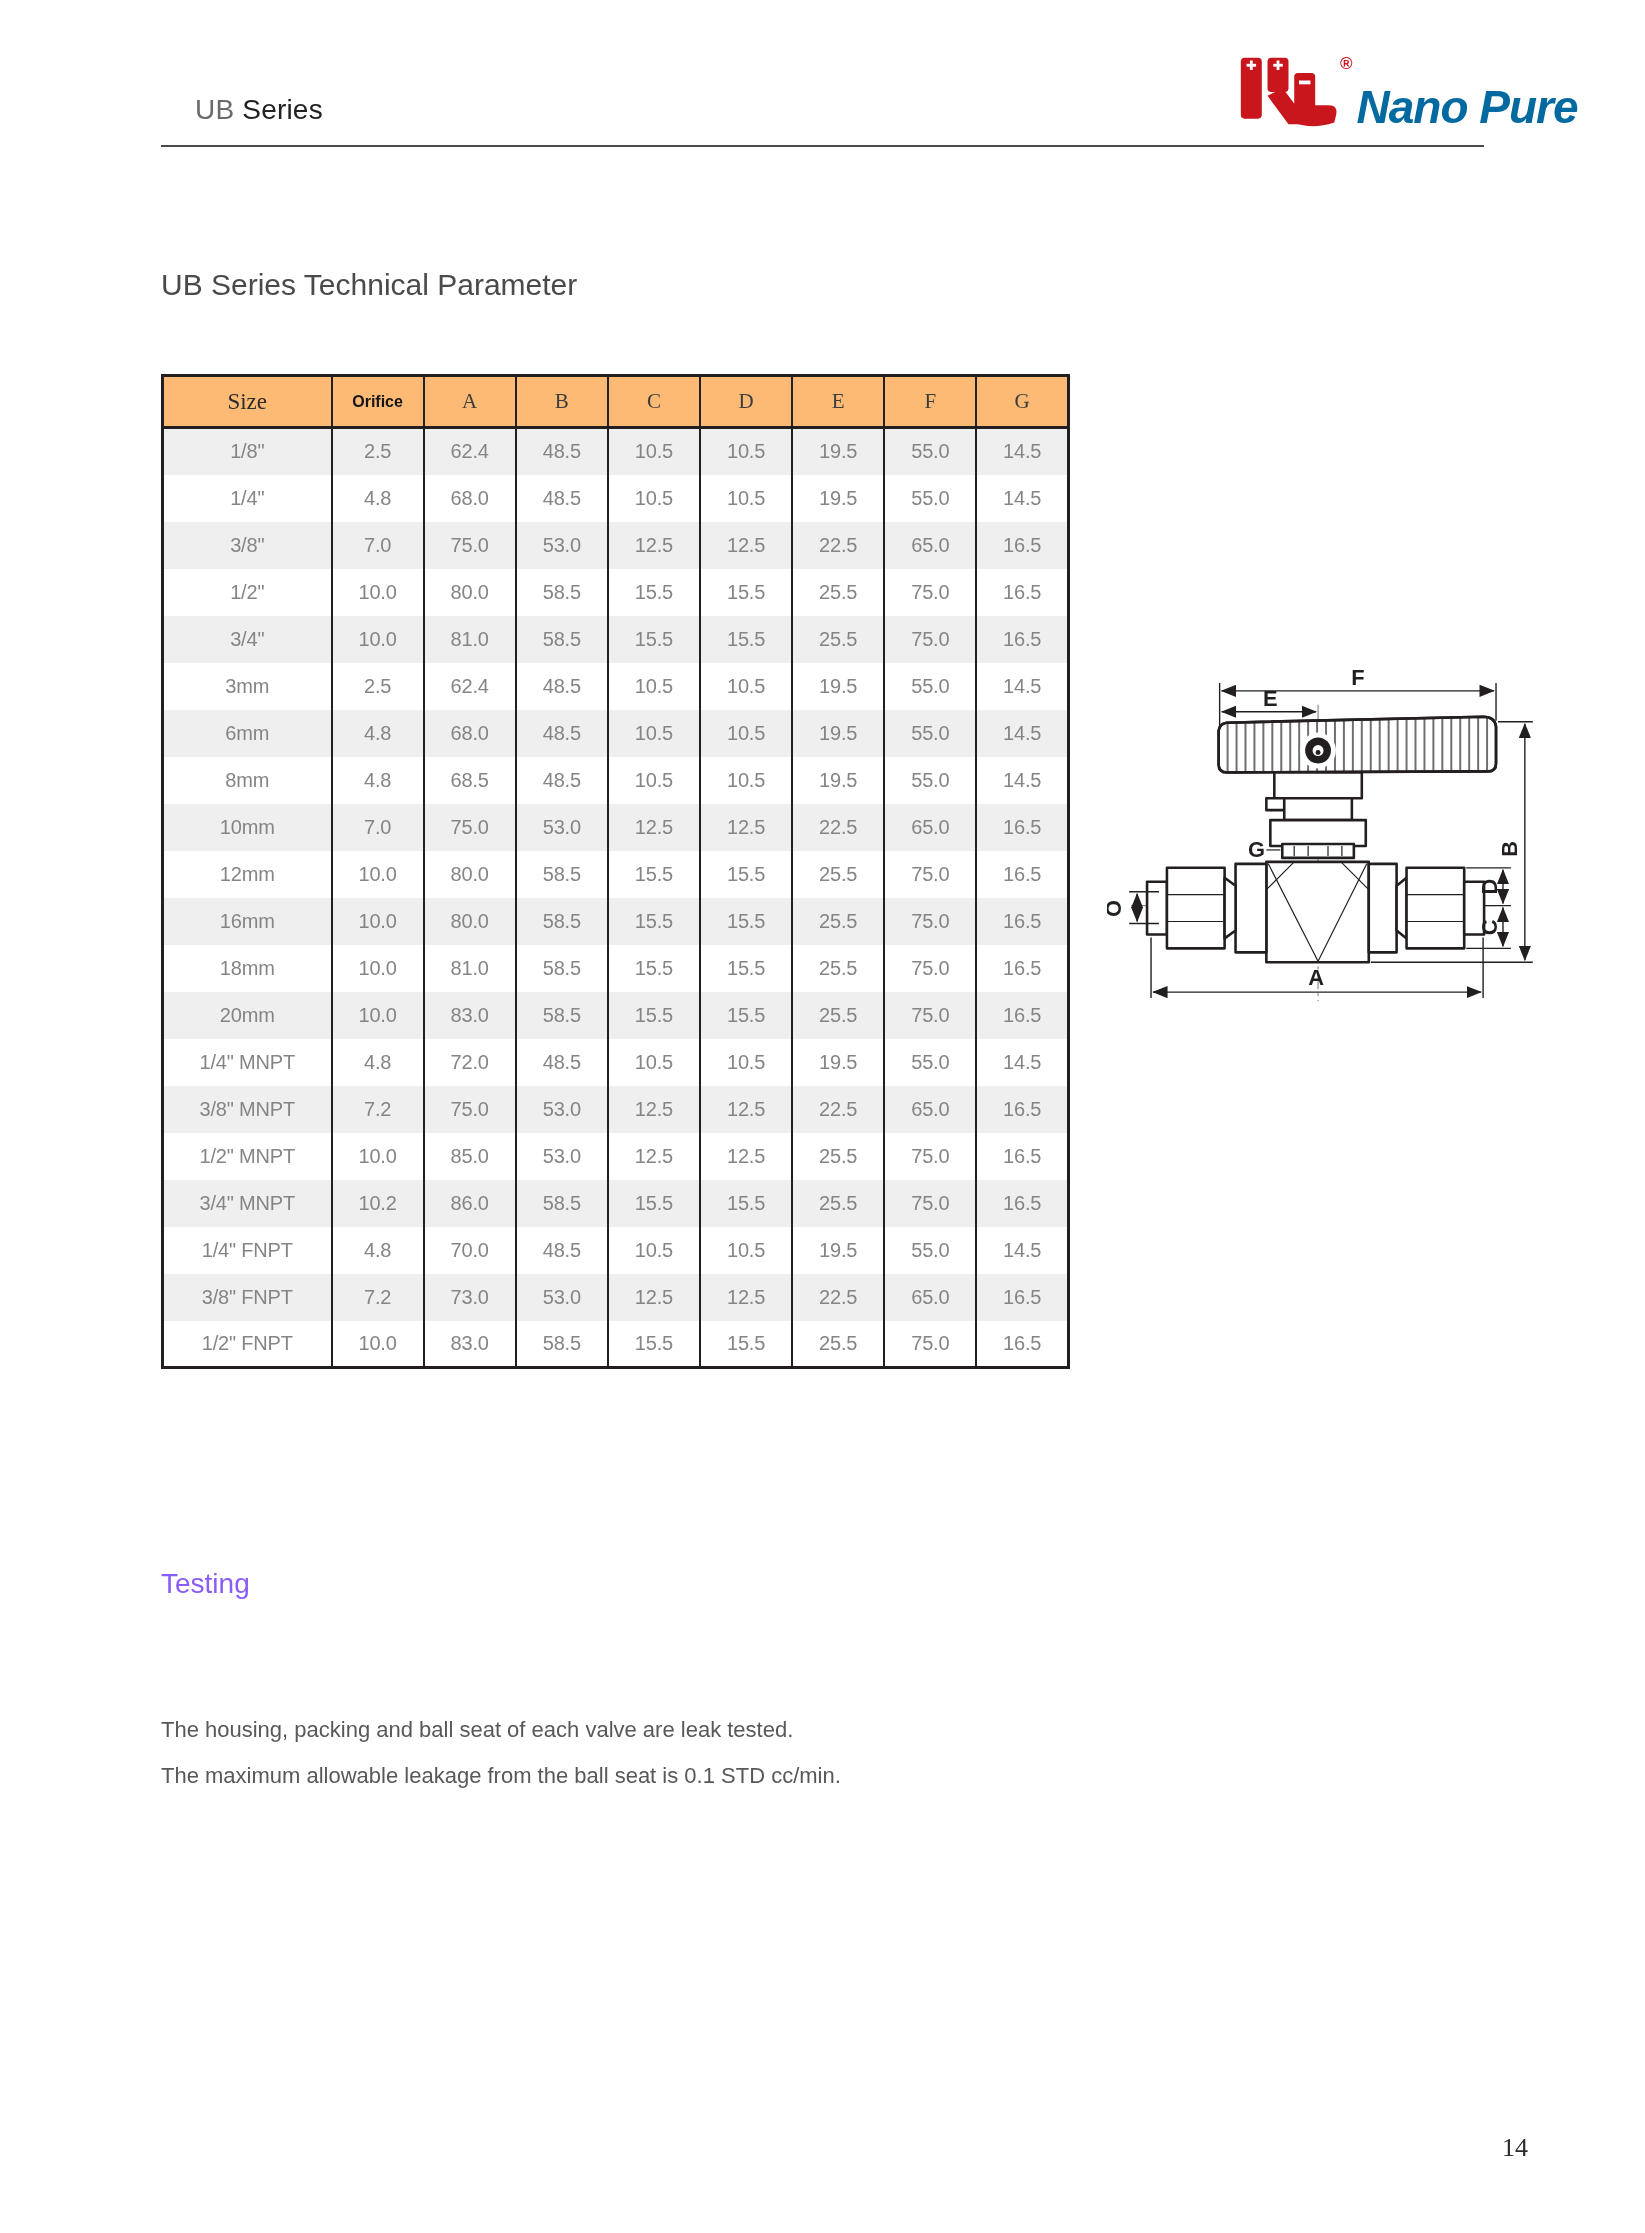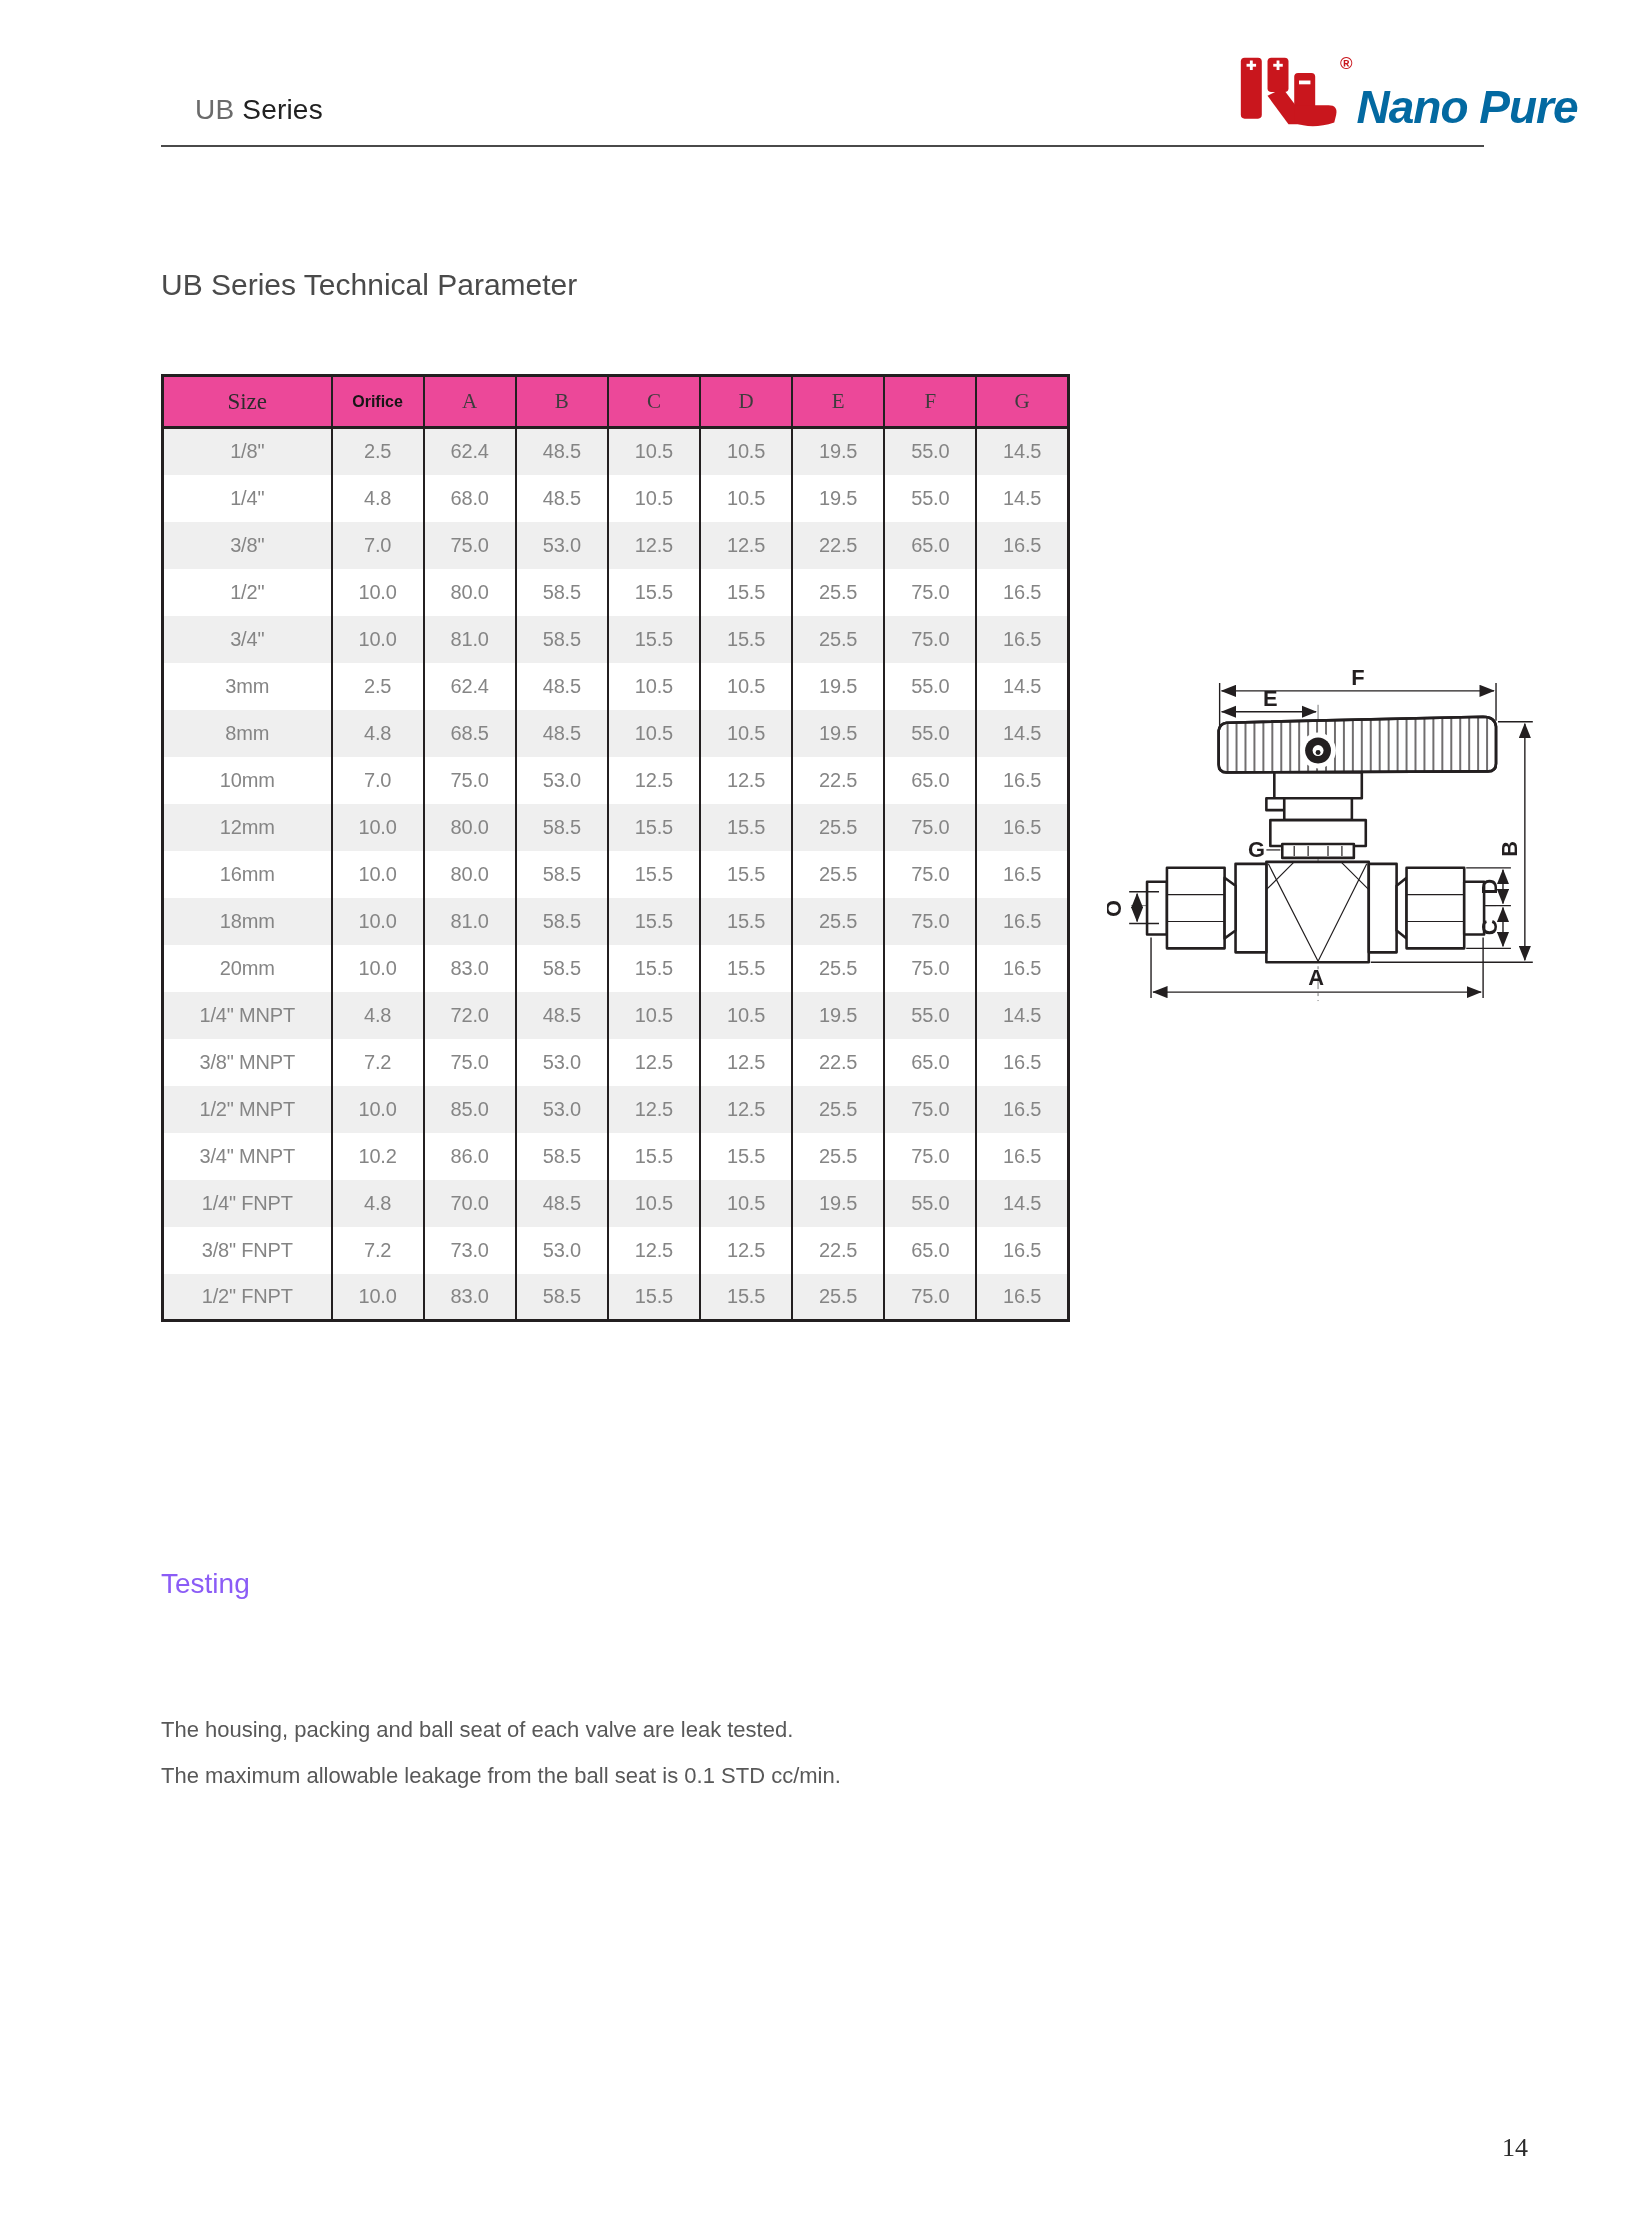--- a/index.html
+++ b/index.html
@@ -19,21 +19,21 @@
   .logo .reg { align-self:flex-start; color:#c9161d; font-size:17px; font-weight:bold; margin:4px 4px 0 0; }
   .logo .brand-name { color:#0369a1; font-size:46px; font-weight:bold; font-style:italic; line-height:1;
                       letter-spacing:-1px; padding-bottom:2px; white-space:nowrap; }
   
   .section-title { position:absolute; left:161px; top:268px; font-size:30px; color:#4a4a4a; font-weight:500; }
   
   .table-wrap { position:absolute; left:161px; top:374px; }
   table.param-table { border-collapse:collapse; table-layout:fixed; width:909px; border:3px solid #231f20; }
   .param-table th, .param-table td { border-left:2px solid #231f20; text-align:center; vertical-align:middle; }
   .param-table th:first-child, .param-table td:first-child { border-left:none; width:169px; }
-  .param-table th { height:52px; background:#ec4899; border-bottom:3px solid #231f20; }
+  .param-table th { height:52px; background:#fdba74; border-bottom:3px solid #231f20; }
   .param-table td { height:47px; font-size:20px; color:#858585; letter-spacing:-0.2px; }
   .param-table tbody tr:nth-child(odd) td { background:#efefef; }
   th.h-size   { font-family:"Liberation Serif", serif; font-weight:400; font-size:23px; color:#2c2c2c; }
   th.h-orifice{ font-family:"Liberation Sans", sans-serif; font-weight:700; font-size:16px; color:#161616; }
   th.h-letter { font-family:"Liberation Serif", serif; font-weight:400; font-size:21px; color:#3d3d3d; }
   
   .diagram { position:absolute; left:1107px; top:667px; }
   .diagram .part  { fill:#ffffff; stroke:#231f20; stroke-width:2.6; stroke-linejoin:round; }
   .diagram .thin  { stroke:#231f20; stroke-width:1.2; fill:none; }
   .diagram .dim   { stroke:#231f20; stroke-width:1.4; fill:none; }
@@ -157,20 +157,31 @@
             <td>2.5</td>
             <td>62.4</td>
             <td>48.5</td>
             <td>10.5</td>
             <td>10.5</td>
             <td>19.5</td>
             <td>55.0</td>
             <td>14.5</td>
           </tr>
           <tr>
+            <td>6mm</td>
+            <td>4.8</td>
+            <td>68.0</td>
+            <td>48.5</td>
+            <td>10.5</td>
+            <td>10.5</td>
+            <td>19.5</td>
+            <td>55.0</td>
+            <td>14.5</td>
+          </tr>
+          <tr>
             <td>8mm</td>
             <td>4.8</td>
             <td>68.5</td>
             <td>48.5</td>
             <td>10.5</td>
             <td>10.5</td>
             <td>19.5</td>
             <td>55.0</td>
             <td>14.5</td>
           </tr>

